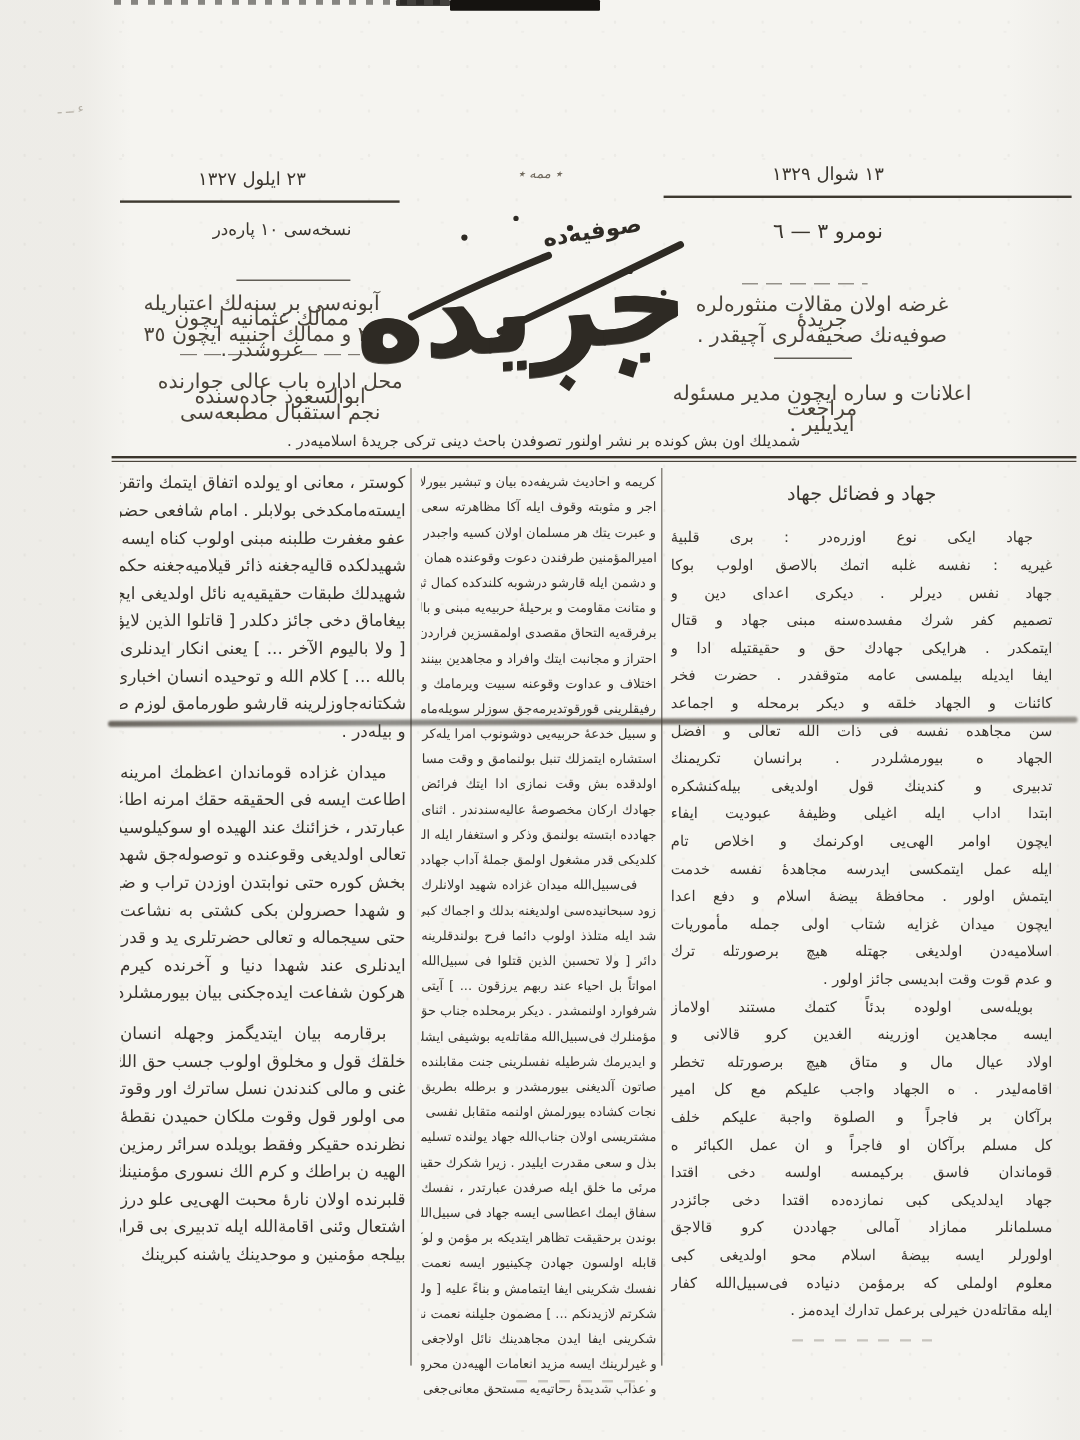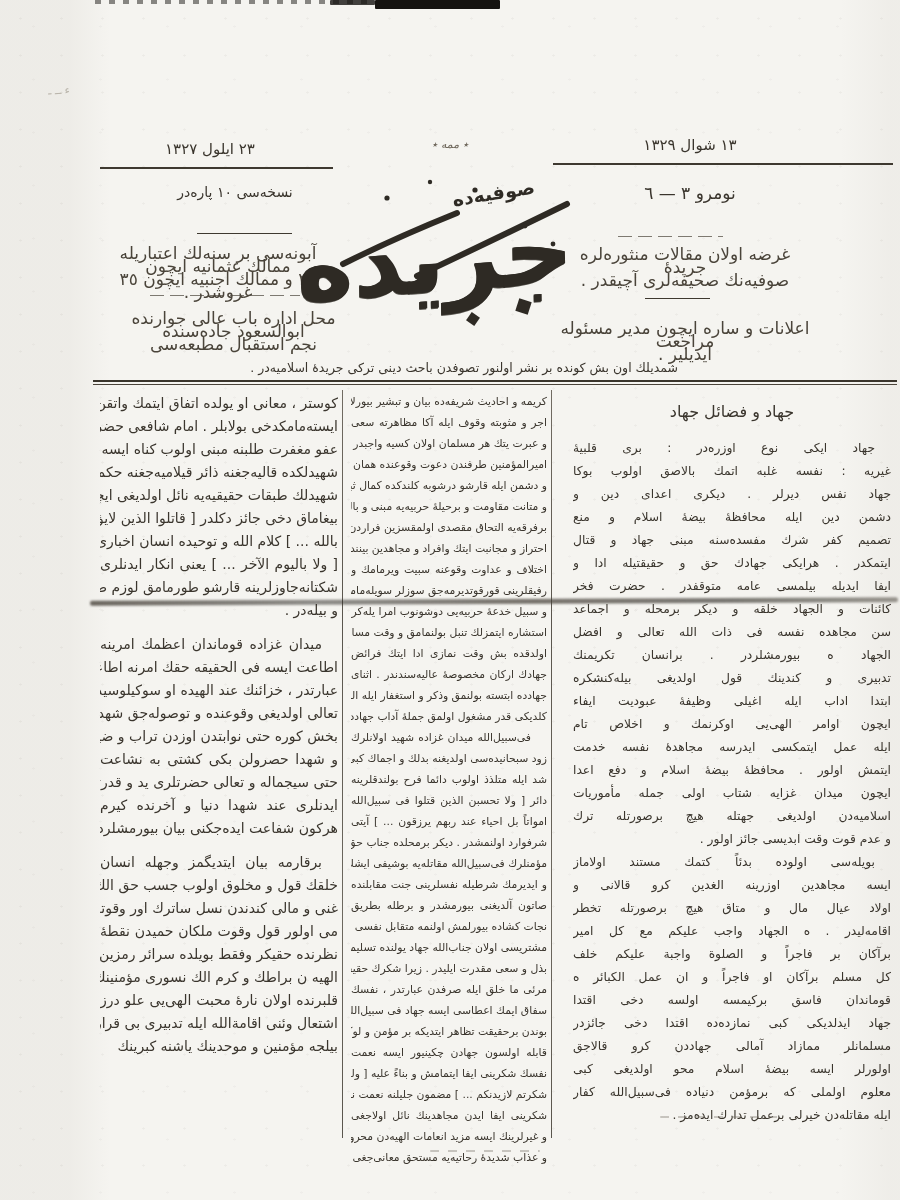--- a/index.html
+++ b/index.html
@@ -41,21 +41,21 @@
   .small-par{font-size:17px;line-height:13px;color:#4a443a;}
   
   .ornament{font-size:11px;color:#716a5e;letter-spacing:3px;font-style:italic;}
   .place-small{font-size:19px;font-weight:bold;transform:rotate(-9deg);color:#2f2b25;}
   .big-title{
     font-size:96px;font-weight:bold;color:#2e2a24;line-height:1.3;
     transform:rotate(-4deg) skewX(-3deg);
     text-shadow:1px 0 0 #2e2a24, 0 1px 0 rgba(46,42,36,.8);
   }
   .diacritic-square{background:#2e2a24;}
-  .tagline{font-size:12.5px;color:#3a352d;text-align:right;}
+  .tagline{font-size:12.5px;color:#3a352d;}
   
   .heading{font-size:16px;letter-spacing:1px;padding:10px 0 16px 0;}
   .col .line{
     white-space:nowrap;overflow:hidden;
     text-align:justify;text-align-last:justify;
   }
   .col .line.indent{padding-right:16px;}
   .col .line.para-end{text-align-last:right;}
   .col .pgap{height:11px;}
   .col-left  .line{font-size:14px;  line-height:23px;}
@@ -113,27 +113,26 @@
   </svg>
   <div class="abs big-title center" style="left:318px;top:196px;width:255px;">جریده</div>
   <div class="abs diacritic-square" style="left:517px;top:300px;width:13px;height:13px;transform:rotate(18deg);"></div>
   <div class="abs diacritic-square" style="left:468px;top:314px;width:10px;height:10px;transform:rotate(35deg);"></div>
   <div class="abs tagline center" style="left:228px;top:360px;width:450px;">شمدیلك اون بش كونده بر نشر اولنور تصوفدن باحث دینی تركی جریدهٔ اسلامیه‌در .</div>
   <div class="abs double-rule" style="left:93px;top:380px;width:804px;"></div>
 
   <div class="abs vdiv" style="left:342px;top:390px;height:748px;"></div>
   <div class="abs vdiv" style="left:551px;top:390px;height:748px;"></div>
 
-  <div class="abs col col-right" style="left:559px;top:392px;width:318px;margin-left:14px;">
+  <div class="abs col col-right" style="left:559px;top:392px;width:318px;">
     <div class="heading center">جهاد و فضائل جهاد</div>
     <div>
         <div class="line indent">جهاد ایكی نوع اوزره‌در : بری قلبیهٔ</div>
         <div class="line">غیریه : نفسه غلبه اتمك بالاصق اولوب بوكا</div>
         <div class="line">جهاد نفس دیرلر . دیكری اعدای دین و</div>
-        <div class="line">دشمن دین ایله محافظهٔ بیضهٔ اسلام و منع</div>
         <div class="line">تصمیم كفر شرك مفسده‌سنه مبنی جهاد و قتال</div>
         <div class="line">ایتمكدر . هرایكی جهادك حق و حقیقتیله ادا و</div>
         <div class="line">ایفا ایدیله بیلمسی عامه متوقفدر . حضرت فخر</div>
         <div class="line">كائنات و الجهاد خلقه و دیكر برمحله و اجماعد</div>
         <div class="line">سن مجاهده نفسه فی ذات الله تعالی و افضل</div>
         <div class="line">الجهاد ه بیورمشلردر . برانسان تكریمنك</div>
         <div class="line">تدبیری و كندینك قول اولدیغی بیله‌كنشكره</div>
         <div class="line">ابتدا اداب ایله اغیلی وظیفهٔ عبودیت ایفاء</div>
         <div class="line">ایچون اوامر الهی‌یی اوكرنمك و اخلاص تام</div>
         <div class="line">ایله عمل ایتمكسی ایدرسه مجاهدهٔ نفسه خدمت</div>
@@ -199,22 +198,22 @@
   </div>
 
   <div class="abs col col-left" style="left:100px;top:392px;width:238px;">
     <div>
         <div class="line">كوستر ، معانی او یولده اتفاق ایتمك واتقن</div>
         <div class="line">ایسته‌مامكدخی بولابلر . امام شافعی حضرتلری</div>
         <div class="line">عفو مغفرت طلبنه مبنی اولوب كناه ایسه مرتبهٔ</div>
         <div class="line">شهیدلكده قالیه‌جغنه ذائر قیلامیه‌جغنه حكم ایتدی ،</div>
         <div class="line">شهیدلك طبقات حقیقیه‌یه نائل اولدیغی ایچون</div>
         <div class="line">بیغاماق دخی جائز دكلدر [ قاتلوا الذین لایؤمنون</div>
+        <div class="line">[ ولا بالیوم الآخر ... ] یعنی انكار ایدنلری</div>
         <div class="line">بالله ... ] كلام الله و توحیده انسان اخباری</div>
-        <div class="line">[ ولا بالیوم الآخر ... ] یعنی انكار ایدنلری</div>
         <div class="line">شكتانه‌جاوزلرینه قارشو طورمامق لوزم ضروریة</div>
         <div class="line para-end">و بیله‌در .</div>
         <div class="pgap"></div>
         <div class="line indent">میدان غزاده قوماندان اعظمك امرینه</div>
         <div class="line">اطاعت ایسه فی الحقیقه حقك امرنه اطاعتدن</div>
         <div class="line">عبارتدر ، خزائنك عند الهیده او سوكیلوسیدنز</div>
         <div class="line">تعالی اولدیغی وقوعنده و توصوله‌جق شهداء</div>
         <div class="line">بخش كوره حتی نوابتدن اوزدن تراب و ضیافتك</div>
         <div class="line">و شهدا حصرولن بكی كشتی به نشاعت</div>
         <div class="line">حتی سیجماله و تعالی حضرتلری ید و قدرتیله</div>

